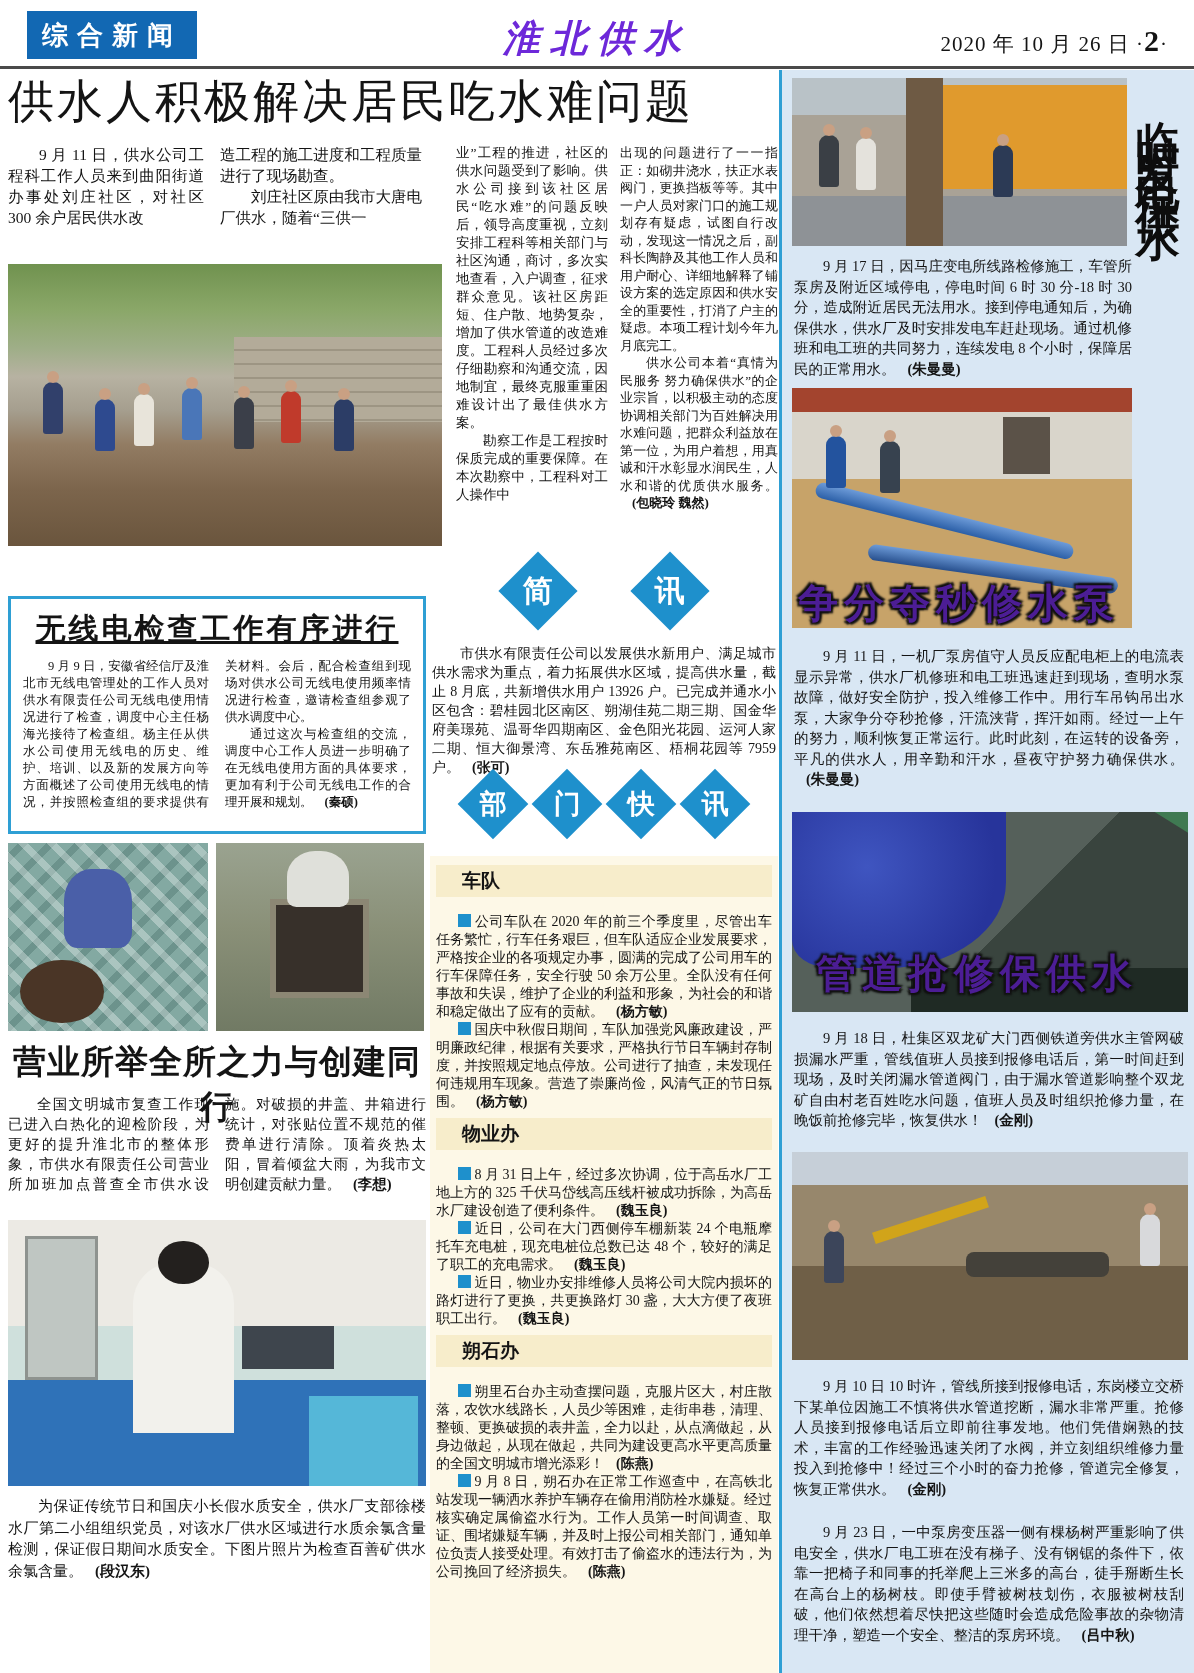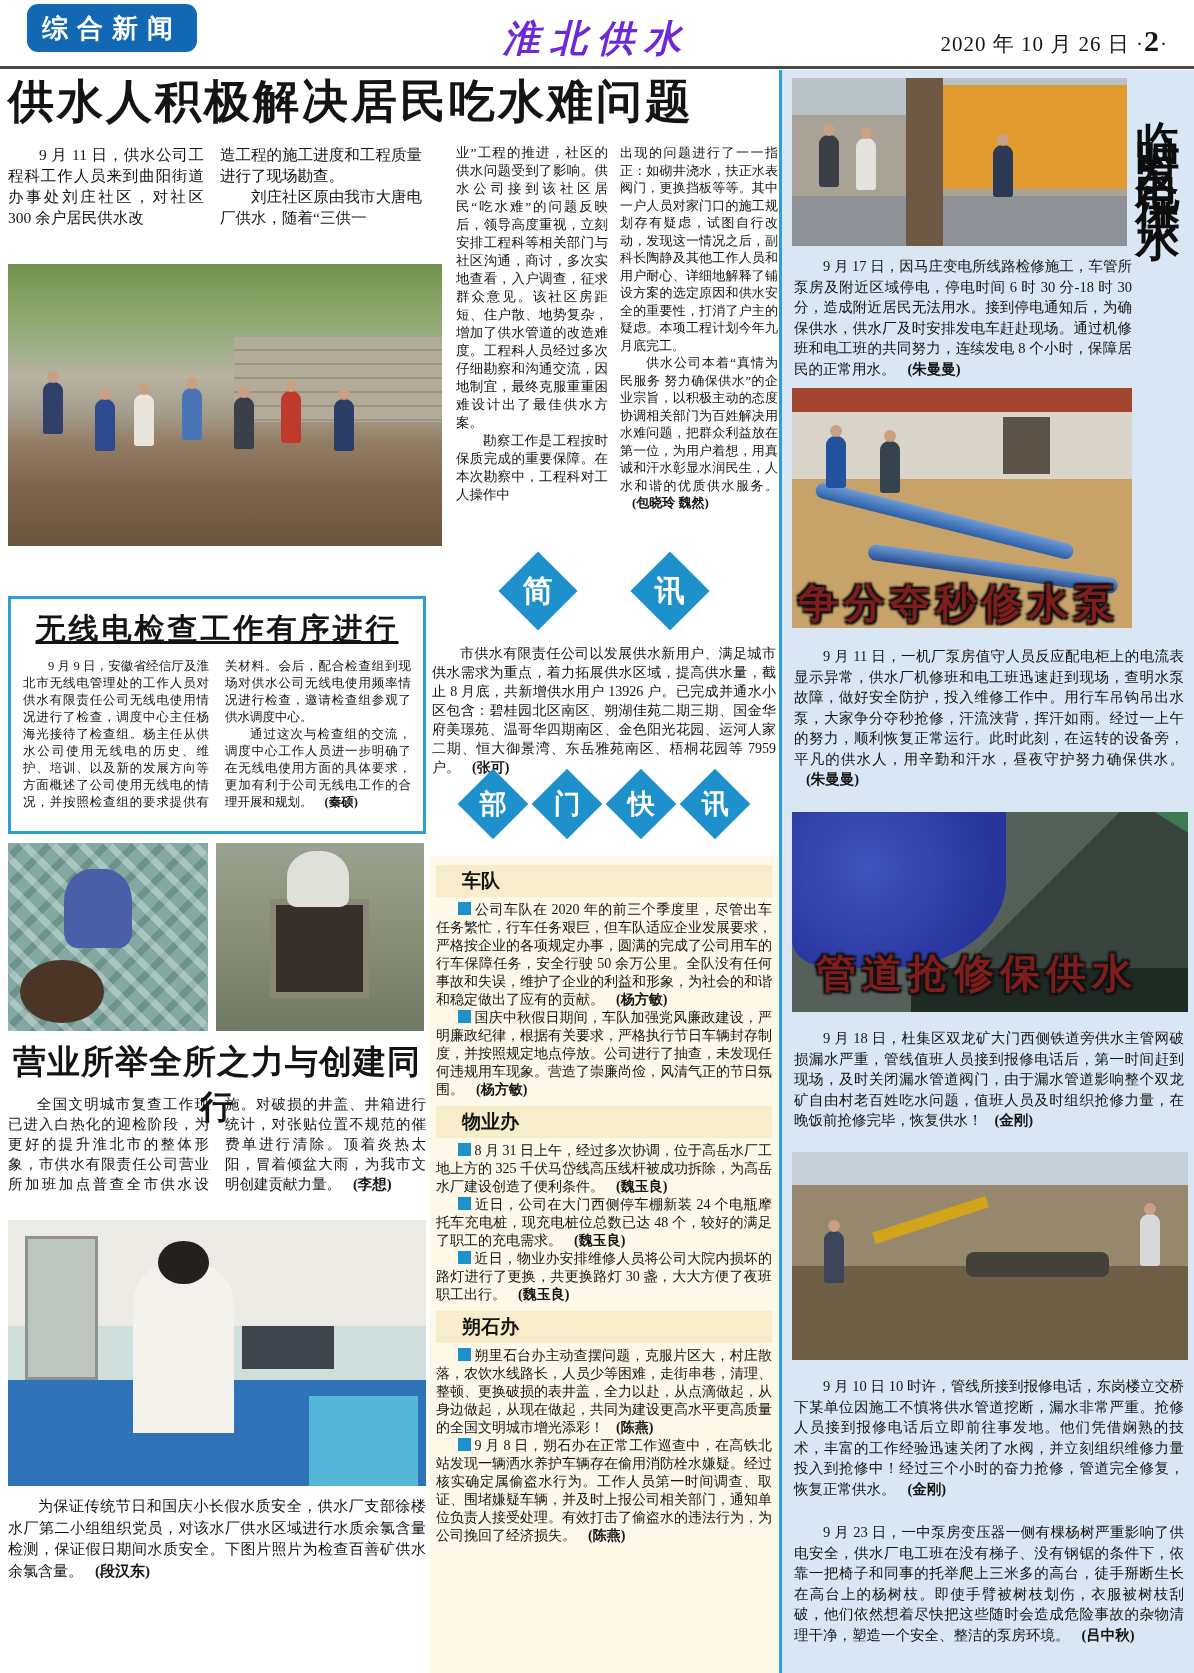--- a/index.html
+++ b/index.html
@@ -4,29 +4,29 @@
 <style>
   html,body{margin:0;padding:0;background:#fff;}
   #page{position:relative;width:1194px;height:1673px;background:#fff;overflow:hidden;
         font-family:"Liberation Serif","DejaVu Serif",serif;color:#141414;}
   .abs{position:absolute;}
   .sans{font-family:"Liberation Sans","DejaVu Sans",sans-serif;}
   p{margin:0;text-align:justify;}
   .ind{text-indent:2em;}
   .sig{padding-left:12px;font-weight:600;white-space:nowrap;}
   
-  #hdr-box{left:27px;top:4px;width:170px;height:48px;background:#1268b3;color:#fff;
-           font-size:26px;font-weight:bold;letter-spacing:9px;text-align:center;line-height:48px;border-radius:11px;}
+  #hdr-box{left:27px;top:11px;width:170px;height:48px;background:#1268b3;color:#fff;
+           font-size:26px;font-weight:bold;letter-spacing:9px;text-align:center;line-height:48px;}
   #masthead{left:0;right:0;top:14px;text-align:center;font-size:37px;font-weight:bold;font-style:italic;
             color:#6d28d9;letter-spacing:10px;}
   #hdr-date{right:26px;top:24px;font-size:21px;letter-spacing:1px;}
   #hdr-date .pgno{font-size:30px;font-weight:bold;}
   #hdr-rule{left:0;right:0;top:66px;height:3px;background:#4a4a4a;}
   
-  #main-title{left:8px;top:76px;width:766px;font-size:46px;font-weight:bold;letter-spacing:3px;line-height:1.1;}
+  #main-title{left:8px;top:76px;width:766px;font-size:46px;font-weight:normal;letter-spacing:3px;line-height:1.1;}
   #a1{left:8px;top:142px;width:768px;height:404px;}
   .a1c{position:absolute;top:2px;}
   #a1c1{left:0;width:196px;font-size:15.5px;line-height:21px;}
   #a1c2{left:212px;width:202px;font-size:15.5px;line-height:21px;}
   #a1c3{left:448px;width:152px;font-size:13.5px;line-height:18px;}
   #a1c4{left:612px;width:158px;font-size:13px;line-height:17.5px;}
   #a1photo{left:0;top:122px;width:434px;height:282px;}
   
   #radio{left:8px;top:596px;width:418px;height:238px;border:3px solid #2e9fd4;box-sizing:border-box;
          padding:4px 12px;overflow:hidden;background:#fff;}
@@ -50,29 +50,29 @@
   .dia span{transform:rotate(-45deg);color:#fff;font-weight:bold;}
   #brief-hd{left:430px;top:548px;width:348px;height:86px;gap:76px;}
   #brief-hd .dia{width:56px;height:56px;}
   #brief-hd .dia span{font-size:30px;}
   #brief-tx{left:432px;top:644px;width:344px;font-size:14px;line-height:19px;}
   #dept-hd{left:430px;top:766px;width:348px;height:76px;gap:24px;}
   #dept-hd .dia{width:50px;height:50px;}
   #dept-hd .dia span{font-size:27px;}
   #dept{left:430px;top:856px;width:348px;height:817px;background:#fdf8e7;box-sizing:border-box;
         padding:2px 6px;overflow:hidden;}
-  .dept-h{font-size:19px;font-weight:bold;background:#f7edcb;padding:3px 12px 3px 26px;margin:7px 0 4px;}
+  .dept-h{font-size:19px;font-weight:bold;background:#f7edcb;padding:3px 12px 3px 26px;margin:7px 0 16px;}
   .item{font-size:14px;line-height:18px;text-indent:1.6em;}
   .blt{display:inline-block;width:13px;height:13px;background:#1e90cc;margin-right:3px;vertical-align:-1px;}
   
   #rc{left:779px;top:70px;width:415px;height:1603px;background:#d9e7f4;border-left:3px solid #2e9fd4;box-sizing:border-box;}
   #rc .rtext{position:absolute;font-size:14.5px;line-height:20.5px;}
   #rc-vt{position:absolute;top:16px;right:6px;writing-mode:vertical-rl;text-orientation:upright;
          font-size:44px;font-weight:bold;letter-spacing:16px;color:#0d0d0d;}
-  .ov-title{position:absolute;z-index:3;color:#7f1d1d;font-weight:bold;font-size:40px;letter-spacing:6px;
+  .ov-title{position:absolute;z-index:3;color:#4c1d95;font-weight:bold;font-size:40px;letter-spacing:6px;
             text-shadow:2px 2px 2px #101010,-2px -2px 2px #101010,2px -2px 2px #101010,-2px 2px 2px #101010;}
   #rc-p1{left:10px;top:8px;width:335px;height:168px;}
   #rc-a1{left:12px;top:186px;width:338px;}
   #rc-p2{left:10px;top:318px;width:340px;height:240px;}
   #rc-t2{left:16px;top:506px;}
   #rc-a2{left:12px;top:576px;width:390px;}
   #rc-p3{left:10px;top:742px;width:396px;height:200px;}
   #rc-t3{left:34px;top:876px;}
   #rc-a3{left:12px;top:958px;width:390px;}
   #rc-p4{left:10px;top:1082px;width:396px;height:208px;}

